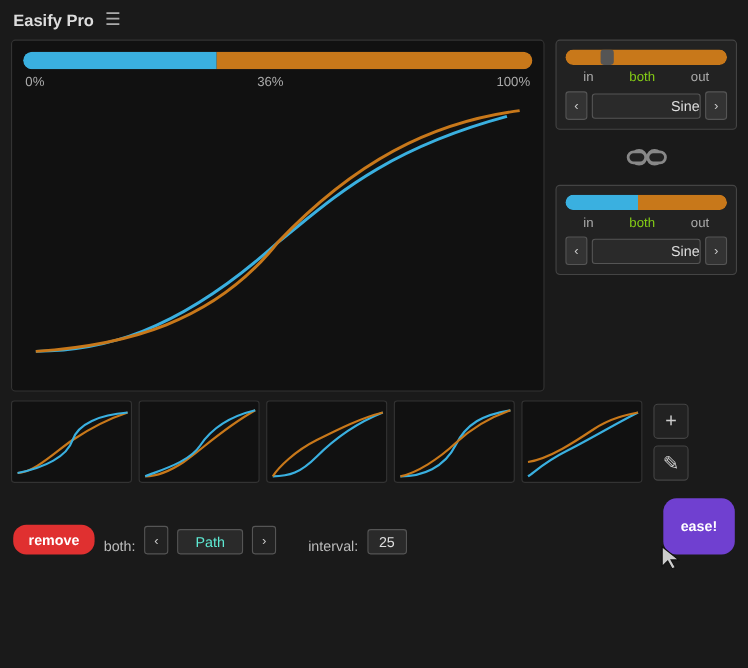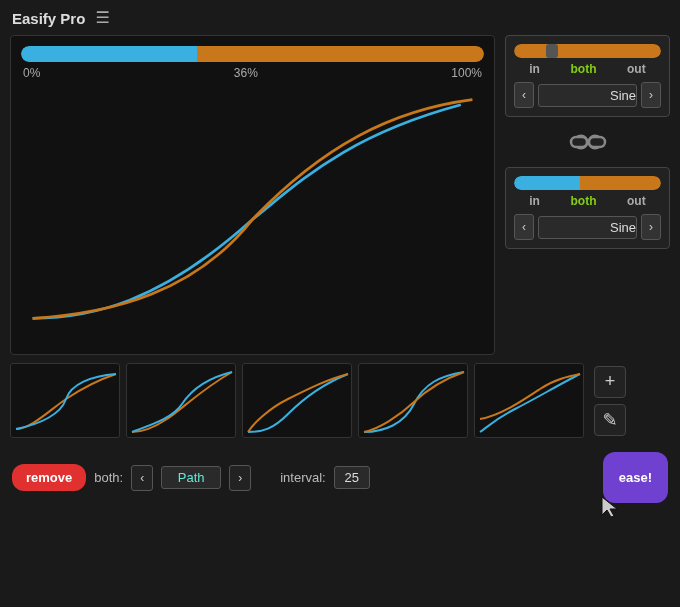--- a/index.html
+++ b/index.html
@@ -143,21 +143,20 @@
 
     .ease-tabs {
       display: flex;
       justify-content: space-around;
       font-size: 12px;
       color: #aaa;
       margin-bottom: 6px;
     }
     .ease-tabs span {
       cursor: pointer;
-      font-weight: bold;
     }
     .ease-tabs .active-tab {
       color: #84cc16;
     }
 
     .ease-control {
       display: flex;
       align-items: center;
       gap: 4px;
     }
@@ -232,21 +231,21 @@
       cursor: pointer;
       display: flex;
       align-items: center;
       justify-content: center;
       font-size: 18px;
     }
 
     
     .bottom-bar {
       display: flex;
-      align-items: center;
+      align-items: flex-end;
       padding: 8px 12px;
       gap: 8px;
       margin-top: 6px;
     }
 
     .remove-btn {
       background: #e03030;
       color: #fff;
       border: none;
       border-radius: 12px;

